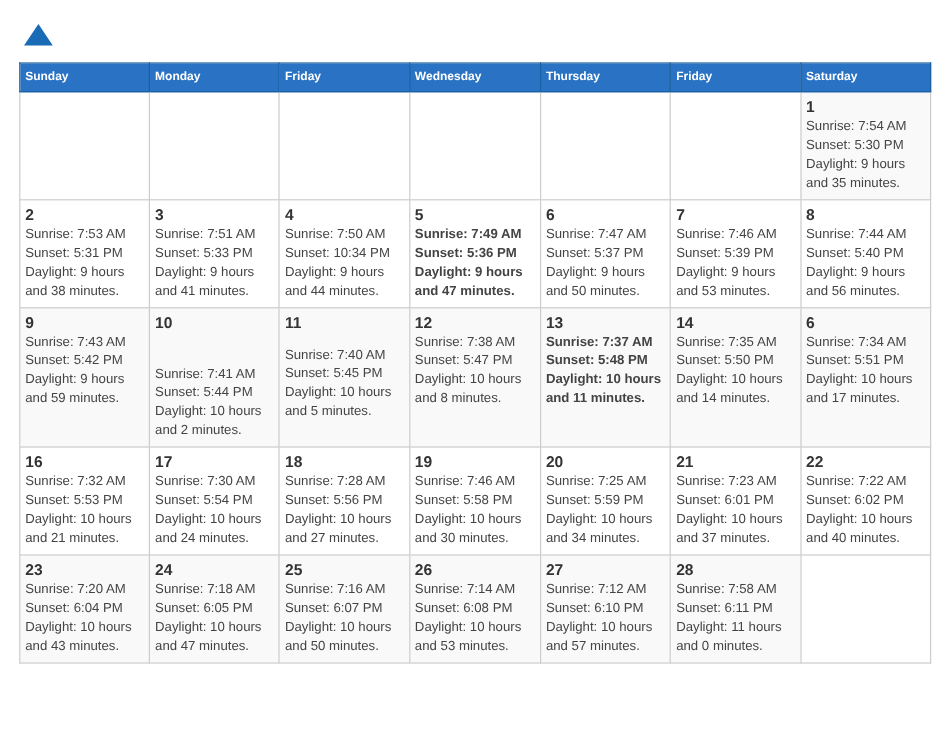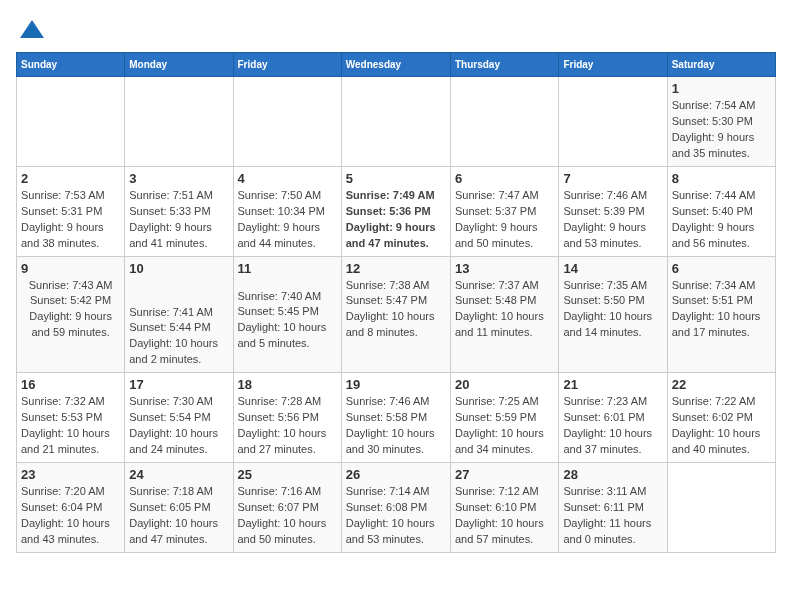--- a/index.html
+++ b/index.html
@@ -179,21 +179,21 @@
         <td>
           <span class="day-num">8</span>
           <div class="day-info" style="white-space: pre-line;">Sunrise: 7:44 AM
 Sunset: 5:40 PM
 Daylight: 9 hours and 56 minutes.</div>
         </td>
       </tr>
       <tr>
         <td>
           <span class="day-num">9</span>
-          <div class="day-info" style="white-space: pre-line; text-align: center;">Sunrise: 7:43 AM
+          <div class="day-info" style="white-space: pre-line;">Sunrise: 7:43 AM
 Sunset: 5:42 PM
 Daylight: 9 hours and 59 minutes.</div>
         </td>
         <td>
           <span class="day-num">10</span>
           <div class="day-info" style="white-space: pre-line; margin-top: 29px;">Sunrise: 7:41 AM
 Sunset: 5:44 PM
 Daylight: 10 hours and 2 minutes.</div>
         </td>
         <td>
@@ -203,21 +203,21 @@
 Daylight: 10 hours and 5 minutes.</div>
         </td>
         <td>
           <span class="day-num">12</span>
           <div class="day-info" style="white-space: pre-line;">Sunrise: 7:38 AM
 Sunset: 5:47 PM
 Daylight: 10 hours and 8 minutes.</div>
         </td>
         <td>
           <span class="day-num">13</span>
-          <div class="day-info" style="white-space: pre-line;">Sunrise: 7:37 AM
+          <div class="day-info" style="white-space: pre-line; font-weight: bold;">Sunrise: 7:37 AM
 Sunset: 5:48 PM
 Daylight: 10 hours and 11 minutes.</div>
         </td>
         <td>
           <span class="day-num">14</span>
           <div class="day-info" style="white-space: pre-line;">Sunrise: 7:35 AM
 Sunset: 5:50 PM
 Daylight: 10 hours and 14 minutes.</div>
         </td>
         <td>
@@ -297,20 +297,20 @@
 Daylight: 10 hours and 53 minutes.</div>
         </td>
         <td>
           <span class="day-num">27</span>
           <div class="day-info" style="white-space: pre-line;">Sunrise: 7:12 AM
 Sunset: 6:10 PM
 Daylight: 10 hours and 57 minutes.</div>
         </td>
         <td>
           <span class="day-num">28</span>
-          <div class="day-info" style="white-space: pre-line;">Sunrise: 3:11 AM
+          <div class="day-info" style="white-space: pre-line;">Sunrise: 7:58 AM
 Sunset: 6:11 PM
 Daylight: 11 hours and 0 minutes.</div>
         </td>
         <td class="empty-cell"></td>
       </tr>
     </tbody>
 </table>
 
 </body></html>

